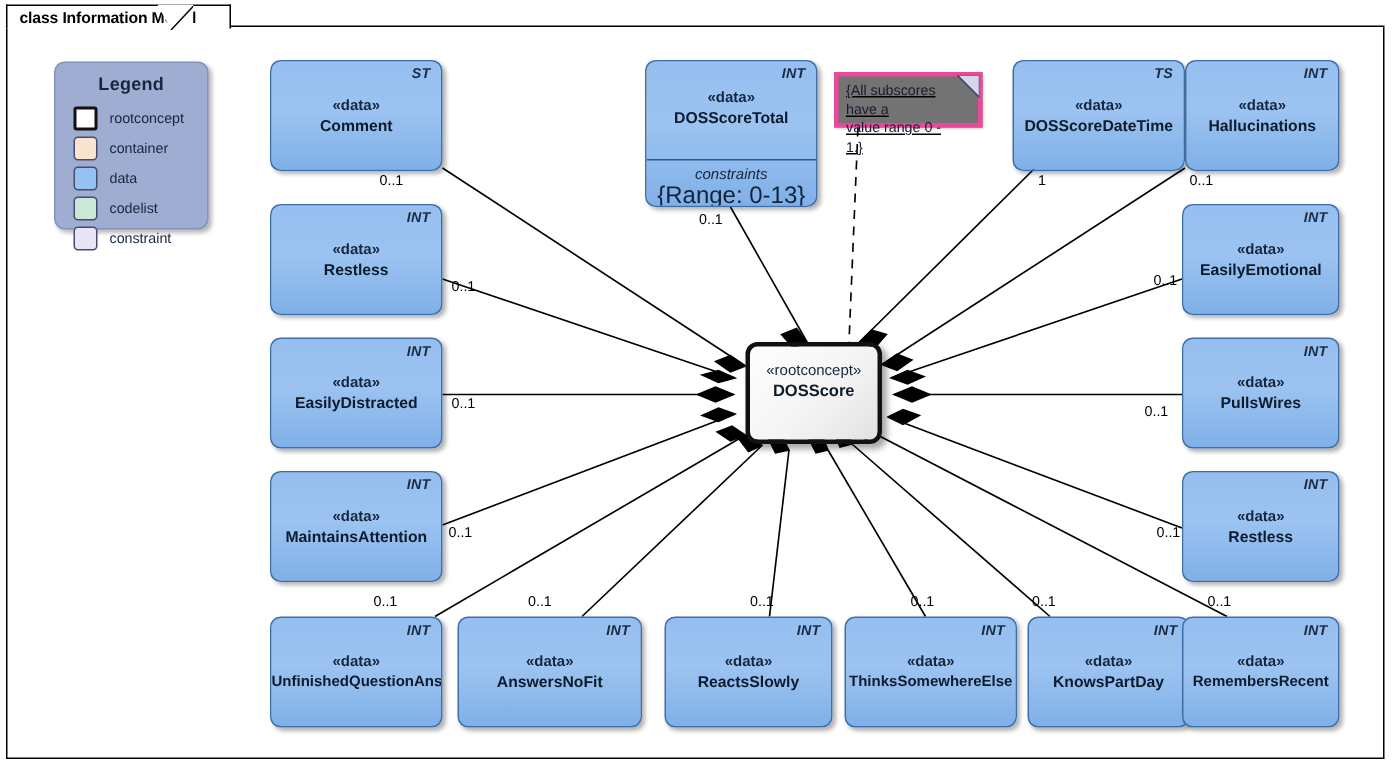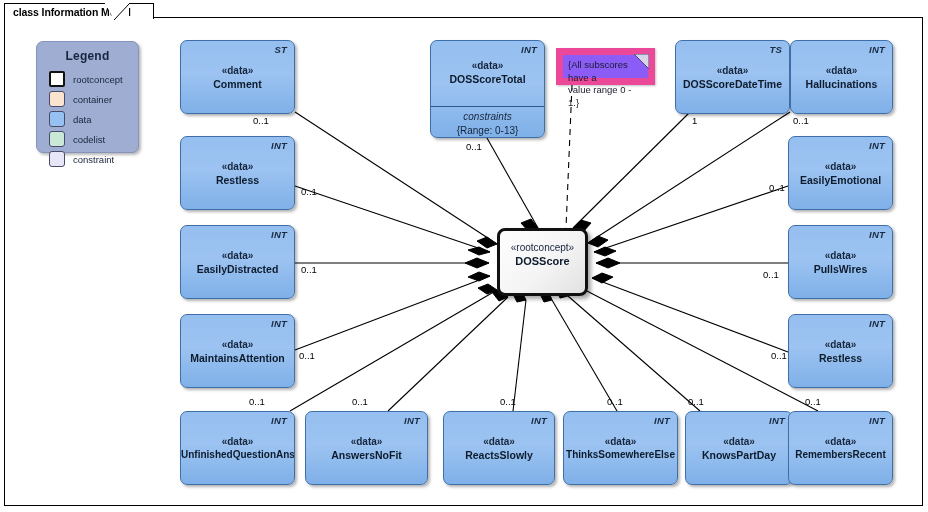--- a/index.html
+++ b/index.html
@@ -116,21 +116,21 @@
     text-align: center;
     padding-top: 3px;
   }
   .comp-title {
     font-size: 10px;
     font-style: italic;
     color: #16263d;
     line-height: 14px;
   }
   .comp-item {
-    font-size: 10px;
+    font-size: 16px;
     color: #13243a;
     line-height: 14px;
   }
 
   
   .root-box {
     position: absolute;
     box-sizing: border-box;
     border: 3px solid #111111;
     border-radius: 8px;
@@ -149,24 +149,25 @@
     font-size: 11px;
     font-weight: bold;
     color: #0d1b2c;
     line-height: 15px;
   }
 
   
   .note {
     position: absolute;
     box-sizing: border-box;
-    background: #8b5cf6;
-    border: 7px solid #ec4899;
+    background: #737373;
+    border: 3px solid #ec4899;
     box-shadow: 1px 1px 2px rgba(0,0,0,0.25);
     z-index: 3;
+    text-decoration: underline;
   }
   .note-fold {
     position: absolute;
     right: -1px;
     top: -1px;
     width: 15px;
     height: 15px;
   }
   .note-text {
     padding: 4px 16px 3px 5px;

